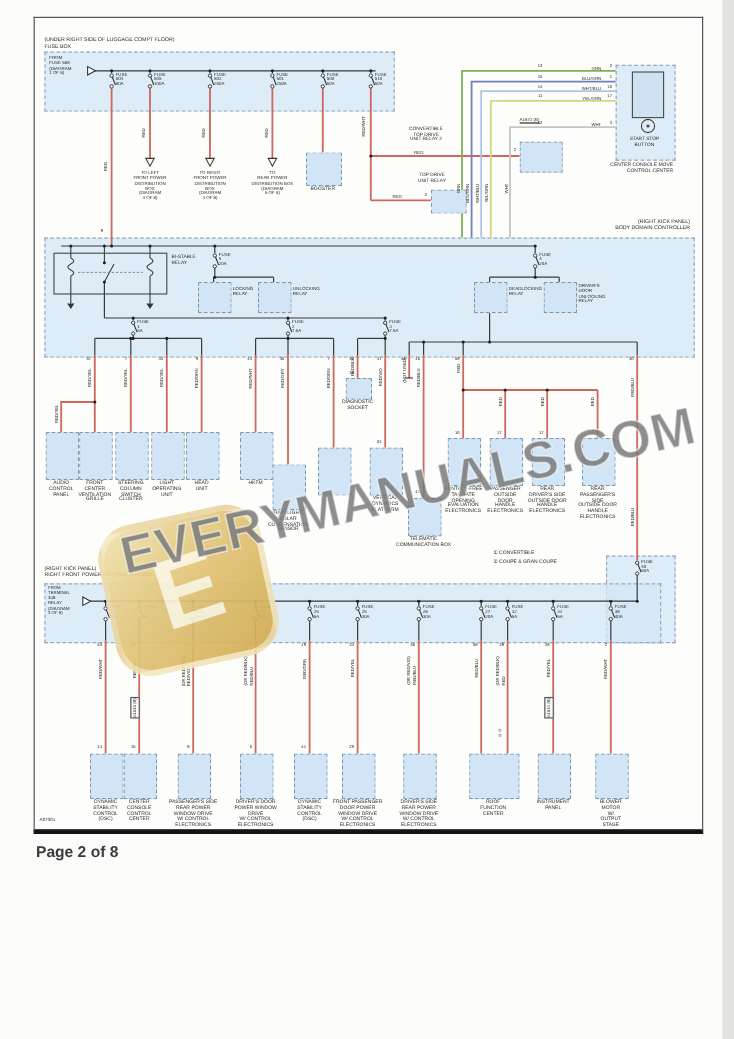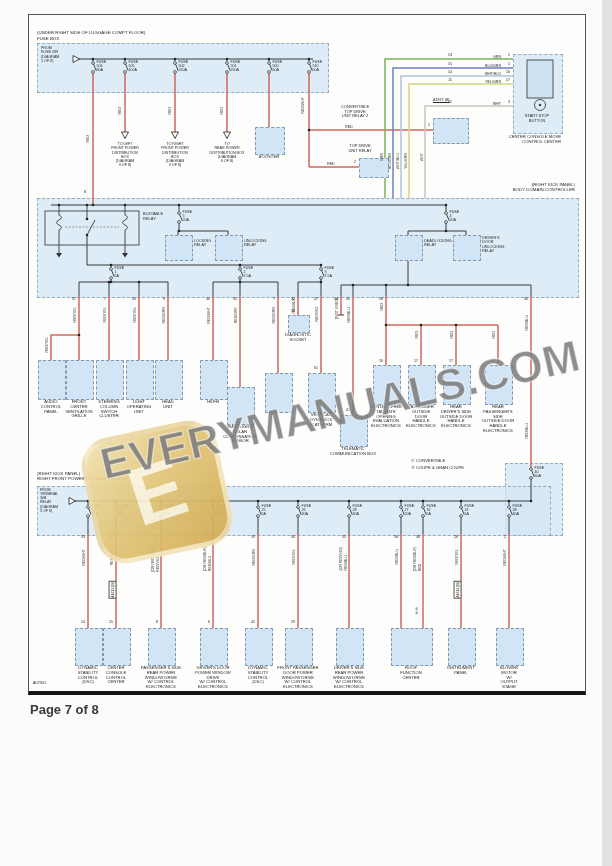--- a/index.html
+++ b/index.html
@@ -637,13 +637,13 @@
     <div class="pin" style="left: 171px; top: 606px;">6</div>
     <div class="pin" style="left: 216px; top: 606px;">41</div>
     <div class="pin" style="left: 256px; top: 606px;">29</div>
   </div>
 
 <div id="wm-logo">
   <span>E</span>
 </div>
 <div id="wm-text">EVERYMANUALS.COM</div>
 
-<div id="footer">Page 7 of 8</div>
+<div id="footer">Page 2 of 8</div>
 
 </body></html>

